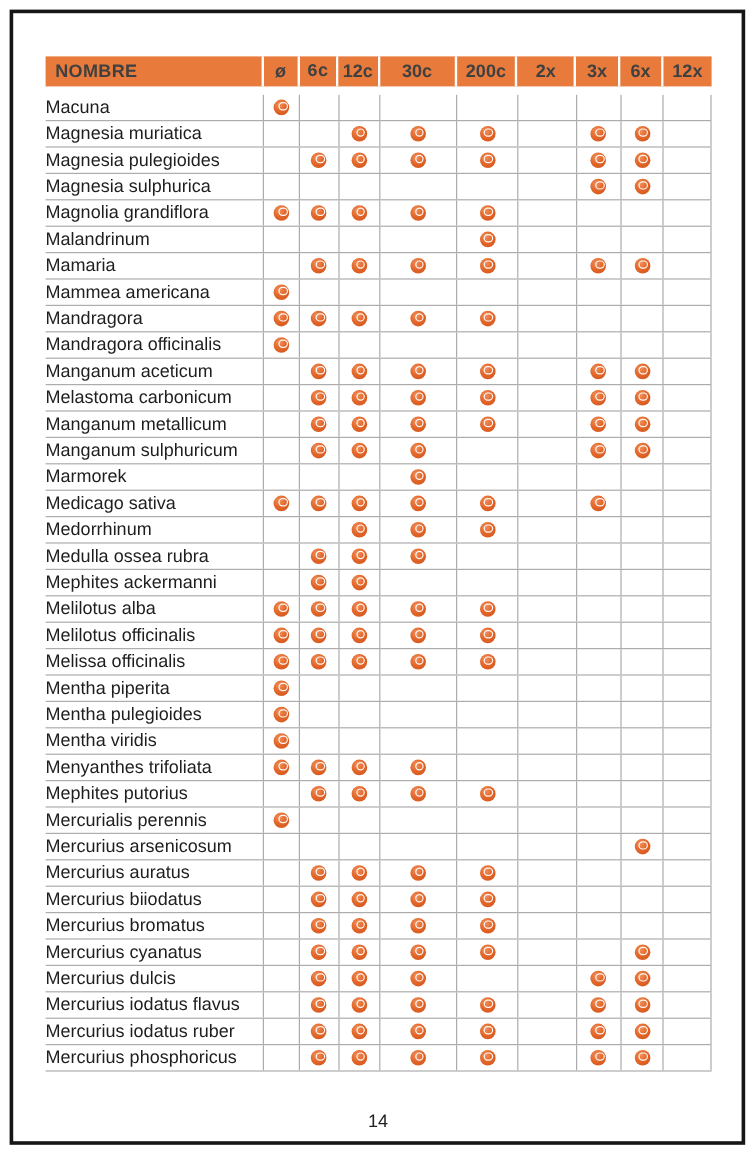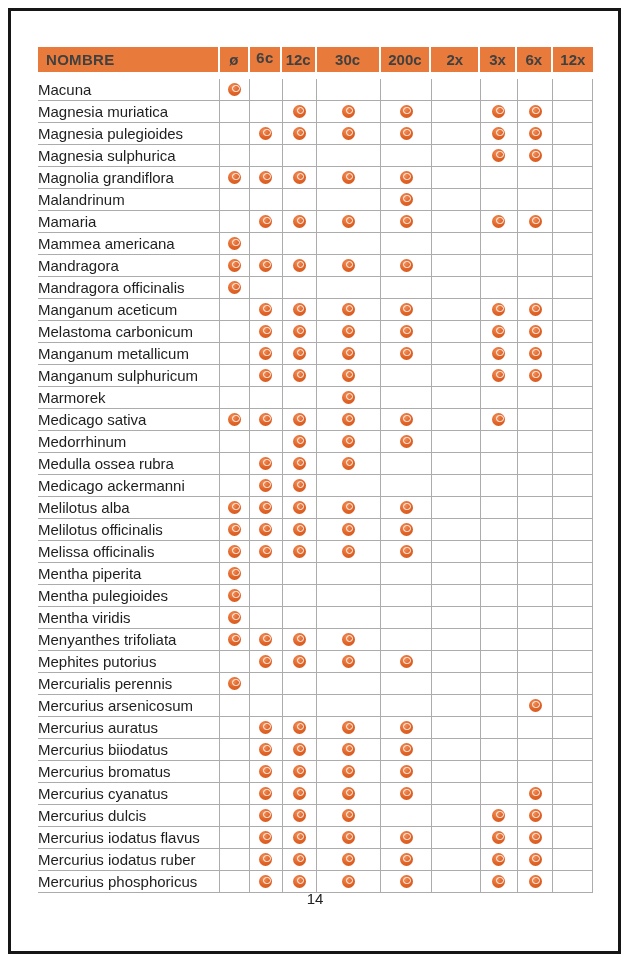--- a/index.html
+++ b/index.html
@@ -32,21 +32,21 @@
   .wname{width:193px;}
   .w0{width:32px;} .w1{width:34px;font-family:Liberation Mono, monospace;} .w2{width:37px;text-align:center;} .w3{width:68px;} .w4{width:54px;}
   .w5{width:52px;} .w6{width:39px;} .w7{width:38px;} .w8{width:43px;}
 
   
   .dot{position:relative;width:13px;height:13px;border-radius:50%;
        background:radial-gradient(circle at 38% 32%, var(--dot1) 0%, var(--dot2) 48%, var(--dot3) 100%);}
   .dot::after{content:"";position:absolute;top:1.5px;left:3.8px;width:5.4px;height:5.4px;
        border:1.3px solid rgba(255,255,255,.95);border-radius:50%;}
 
-  .page-number{position:absolute;left:0;top:890px;width:630px;text-align:center;
+  .page-number{position:absolute;left:0;top:926px;width:630px;text-align:center;
        font-size:15px;color:#222222;}
 </style>
 </head>
 <body>
 
 <div class="frame"></div>
 
 <div class="table-wrap">
   <div class="thead" id="table-header">
     <div class="hcell name wname">NOMBRE</div>
@@ -411,21 +411,21 @@
         <div class="cell w3">
           <span class="dot"></span>
         </div>
         <div class="cell w4"></div>
         <div class="cell w5"></div>
         <div class="cell w6"></div>
         <div class="cell w7"></div>
         <div class="cell w8 last"></div>
       </div>
       <div class="trow">
-        <div class="ncell wname">Medicago ackermanni</div>
+        <div class="ncell wname">Mephites ackermanni</div>
         <div class="cell w0"></div>
         <div class="cell w1">
           <span class="dot"></span>
         </div>
         <div class="cell w2">
           <span class="dot"></span>
         </div>
         <div class="cell w3"></div>
         <div class="cell w4"></div>
         <div class="cell w5"></div>

